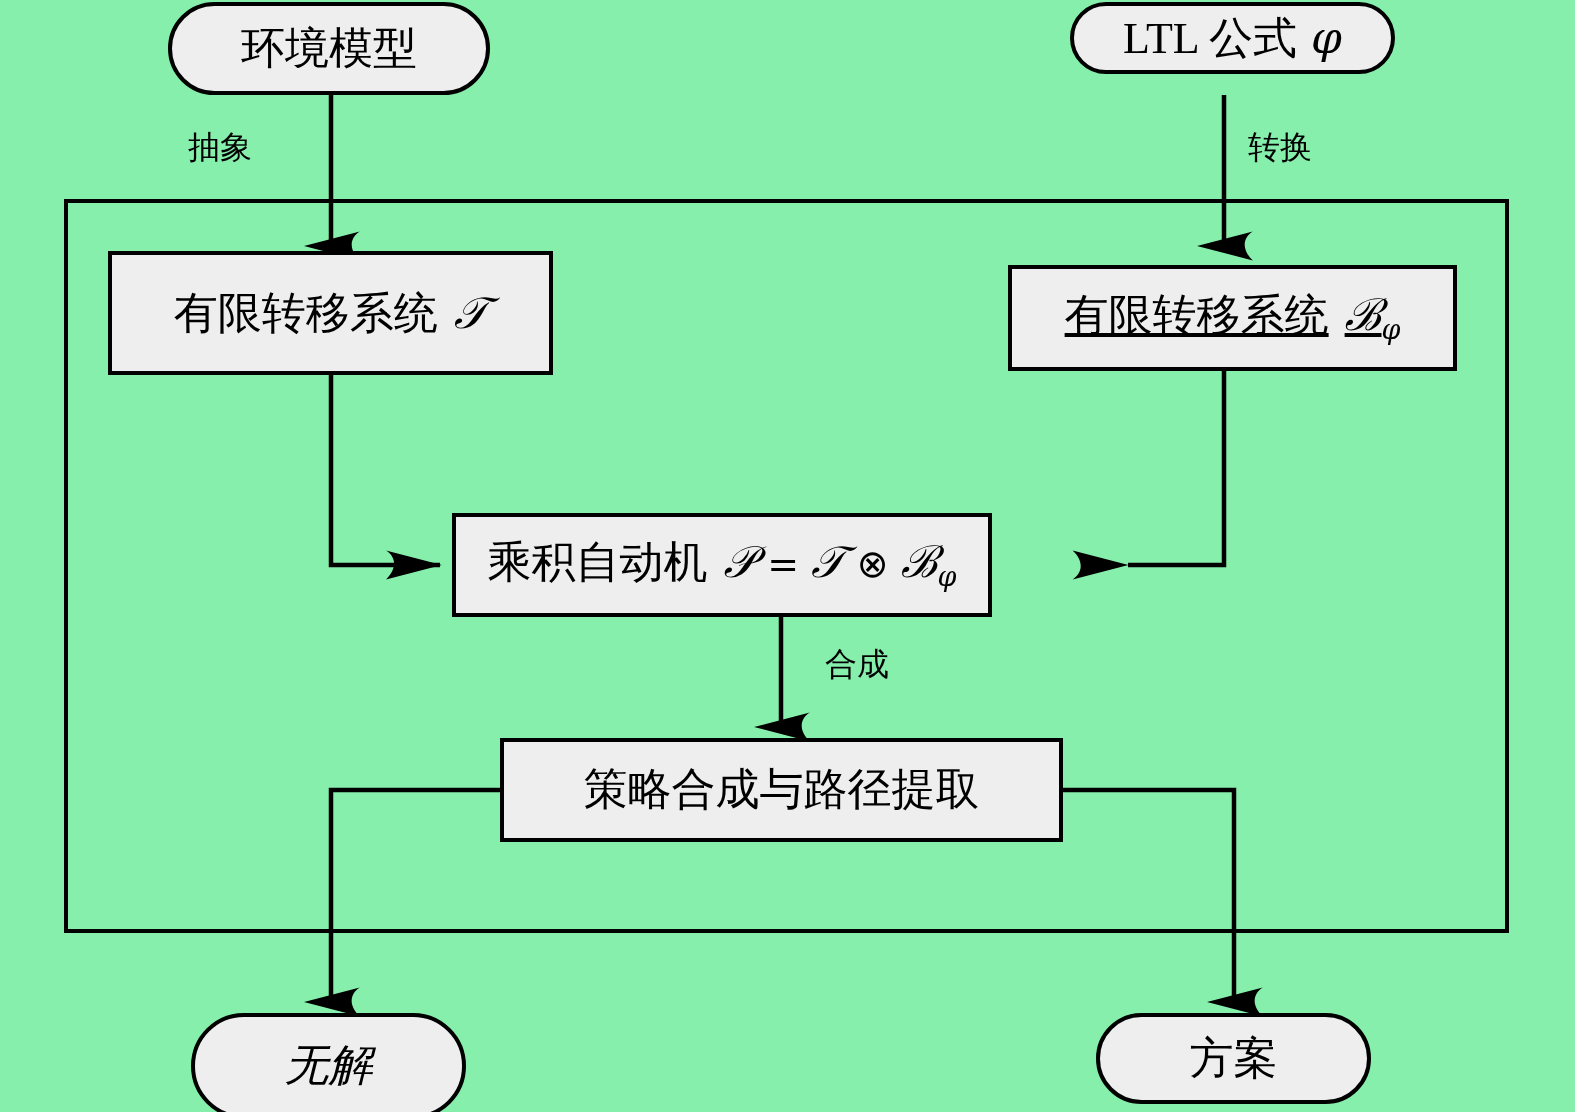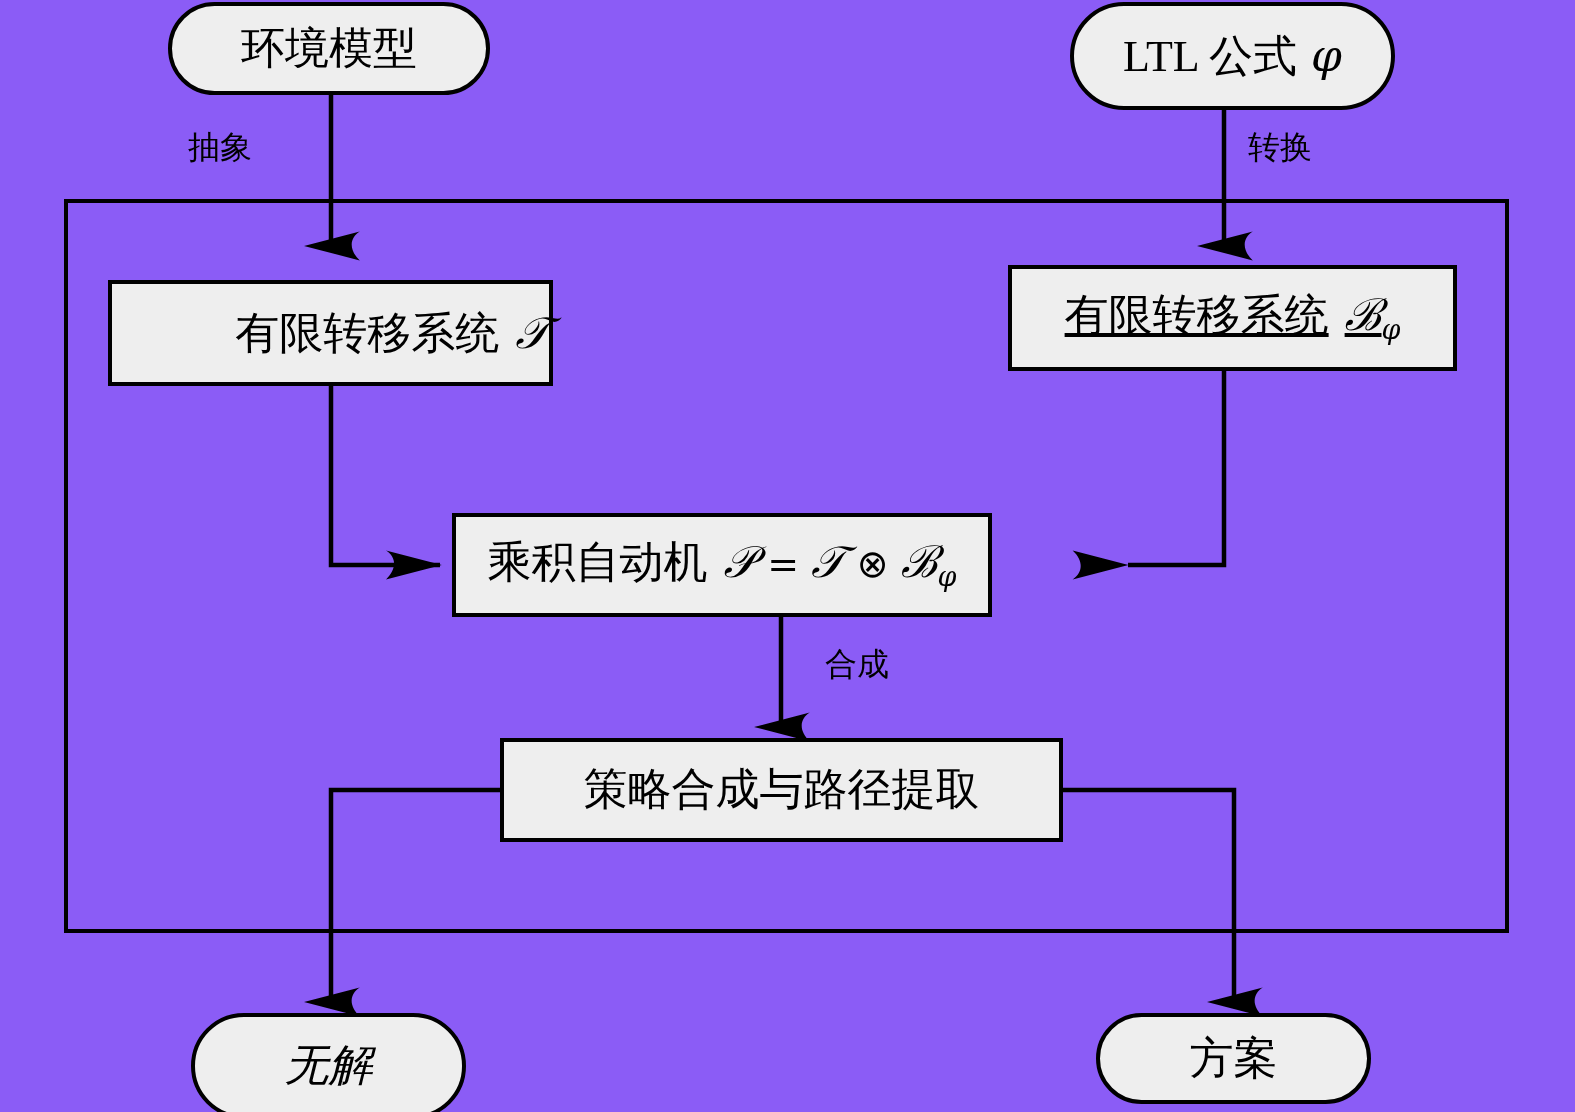--- a/index.html
+++ b/index.html
@@ -4,21 +4,21 @@
 <style>
   html, body {
     margin: 0;
     padding: 0;
     background: #ffffff;
   }
   #canvas {
     position: relative;
     width: 1575px;
     height: 1112px;
-    background: #8b5cf6;
+    background: #86efac;
     font-family: "Liberation Serif", "DejaVu Serif", serif;
     overflow: hidden;
   }
   #svg-layer {
     position: absolute;
     left: 0; top: 0;
     width: 1575px;
     height: 1112px;
   }
   .node {
@@ -97,27 +97,27 @@
 
     <polyline points="500,790 331,790 331,1002" fill="none" stroke="#000000" stroke-width="4.5" marker-end="url(#arrow-down)"></polyline>
 
     <polyline points="1063,790 1234,790 1234,1002" fill="none" stroke="#000000" stroke-width="4.5" marker-end="url(#arrow-down)"></polyline>
   </svg>
 
   <div class="node terminal" style="left:168px; top:2px; width:322px; height:93px;">
     <span class="node-label">环境模型</span>
   </div>
 
-  <div class="node terminal" style="left:1070px; top:2px; width:325px; height:108px;">
+  <div class="node terminal" style="left:1070px; top:2px; width:325px; height:72px;">
     <span class="node-label">
       <span>LTL 公式</span><span class="mathcal" style="margin-left:14px;">φ</span>
     </span>
   </div>
 
-  <div class="node" style="left:108px; top:280px; width:445px; height:106px;justify-content:flex-end;">
+  <div class="node" style="left:108px; top:251px; width:445px; height:124px;">
     <span class="node-label">
       <span>有限转移系统</span><span class="mathcal" style="margin-left:16px;">𝒯</span>
     </span>
   </div>
 
   <div class="node" style="left:1008px; top:265px; width:449px; height:106px;text-decoration:underline;">
     <span class="node-label">
       <span>有限转移系统</span><span class="mathcal" style="margin-left:16px;">ℬ</span><span class="sub">φ</span>
     </span>
   </div>

